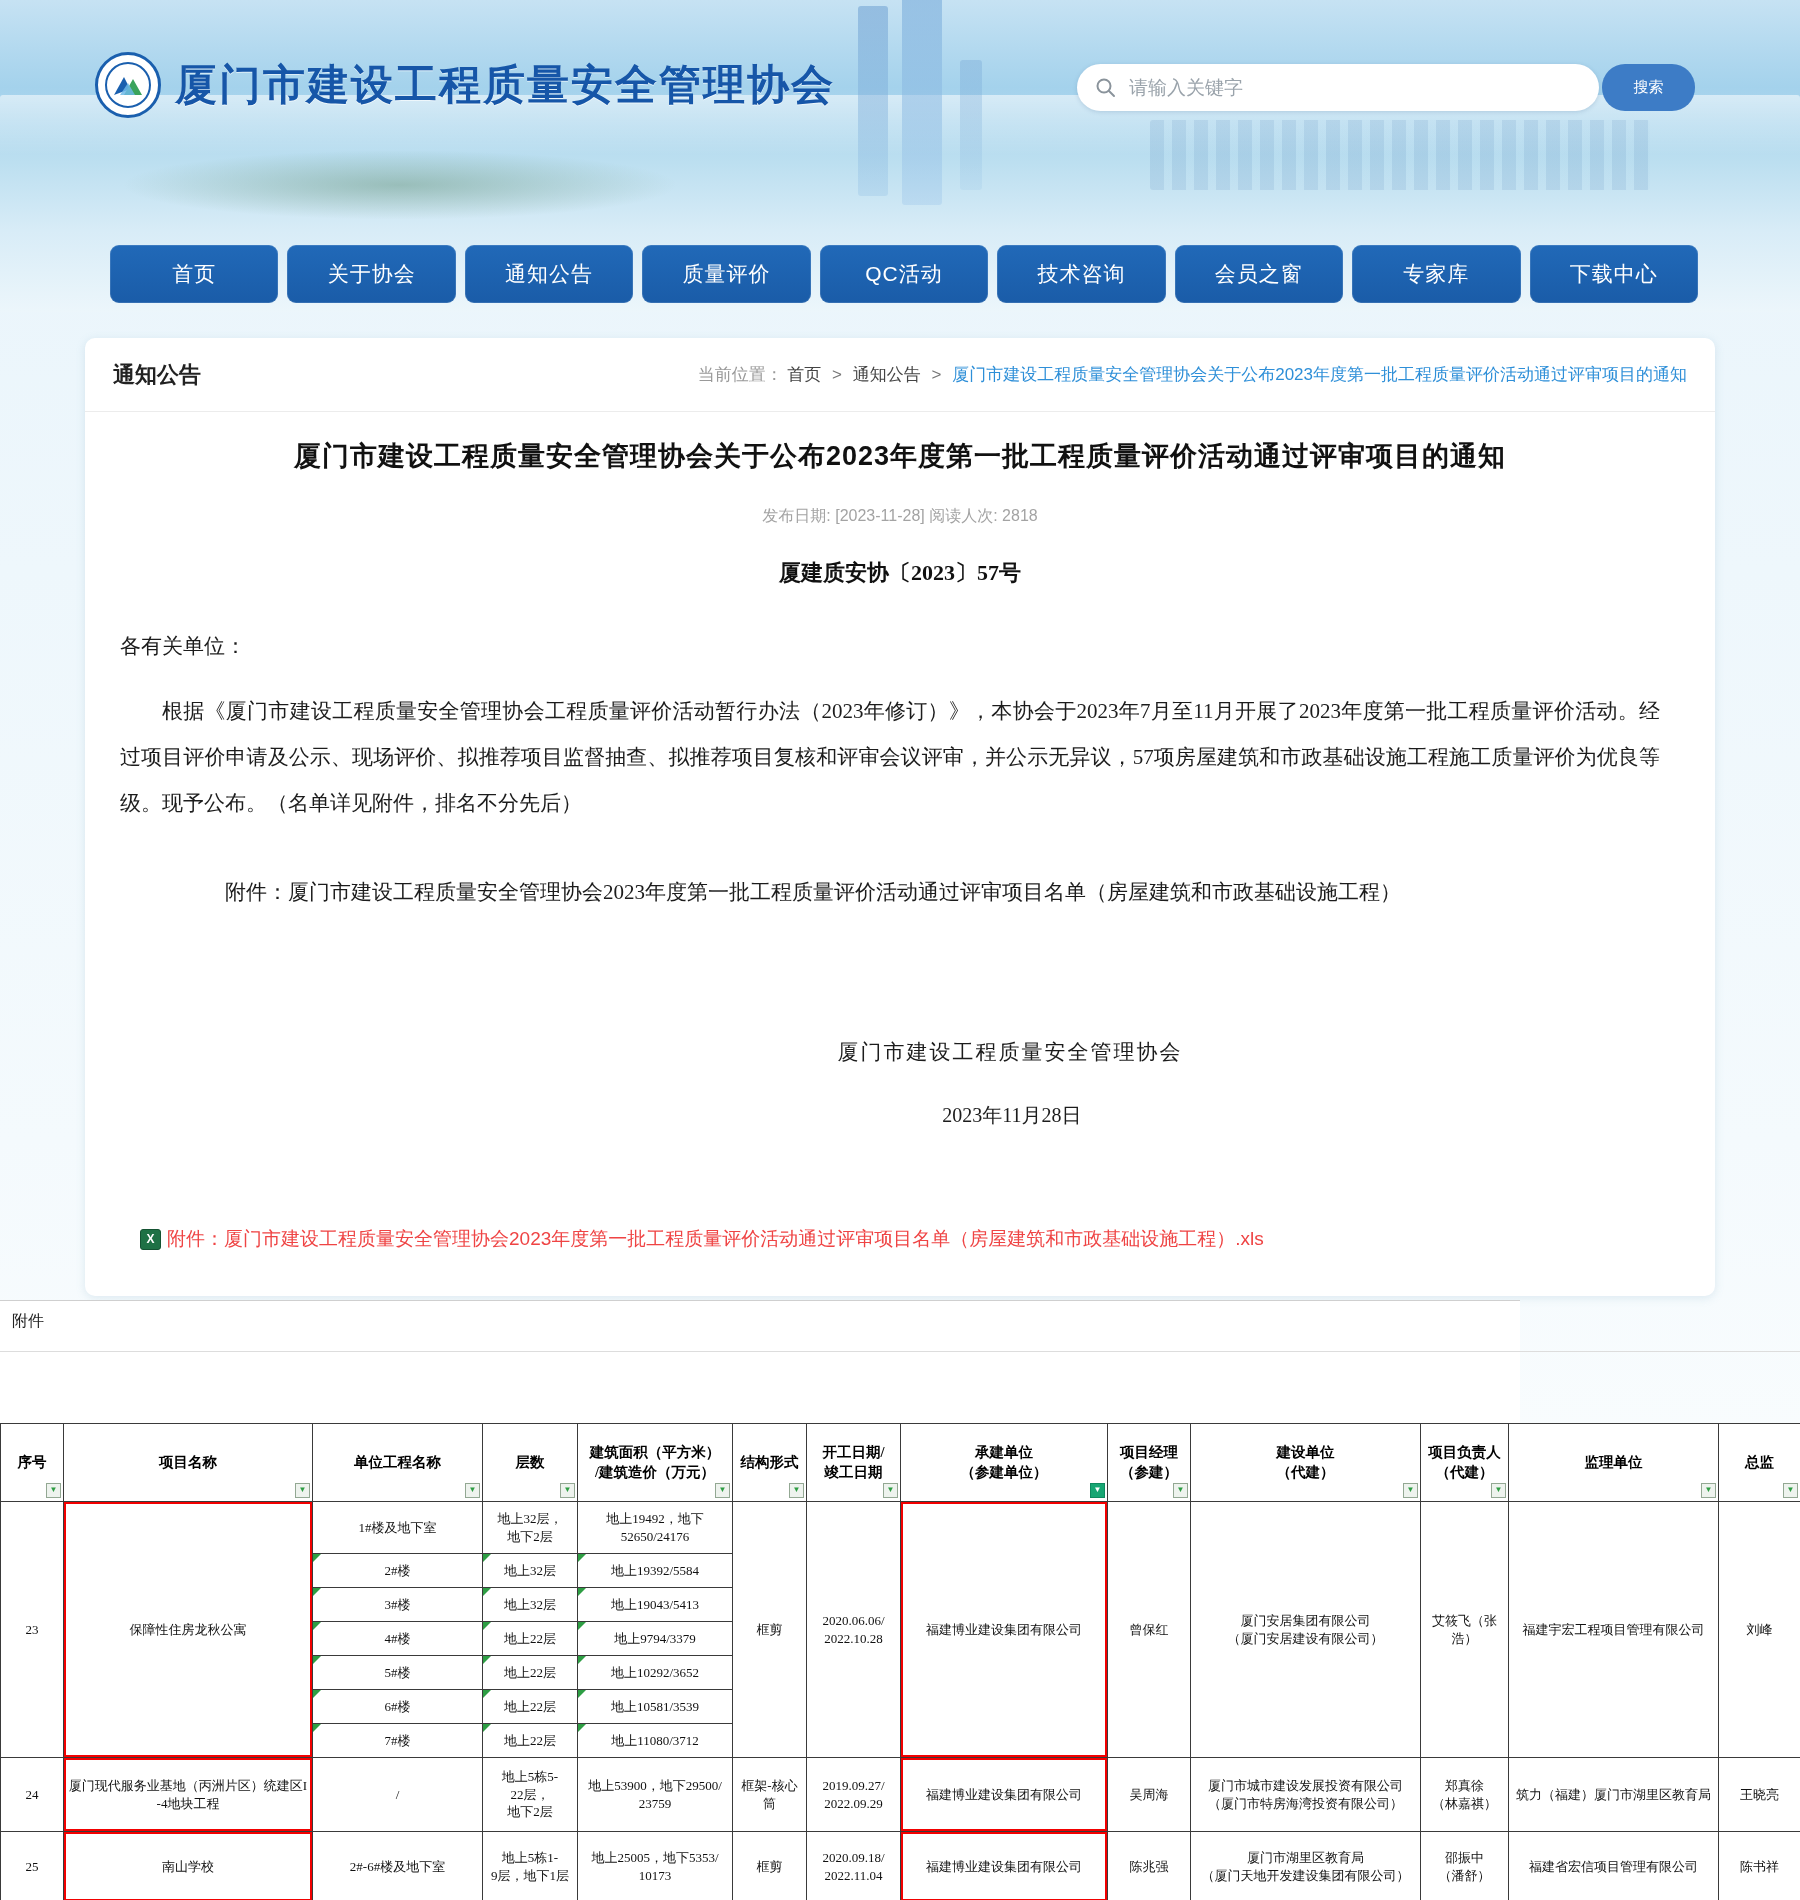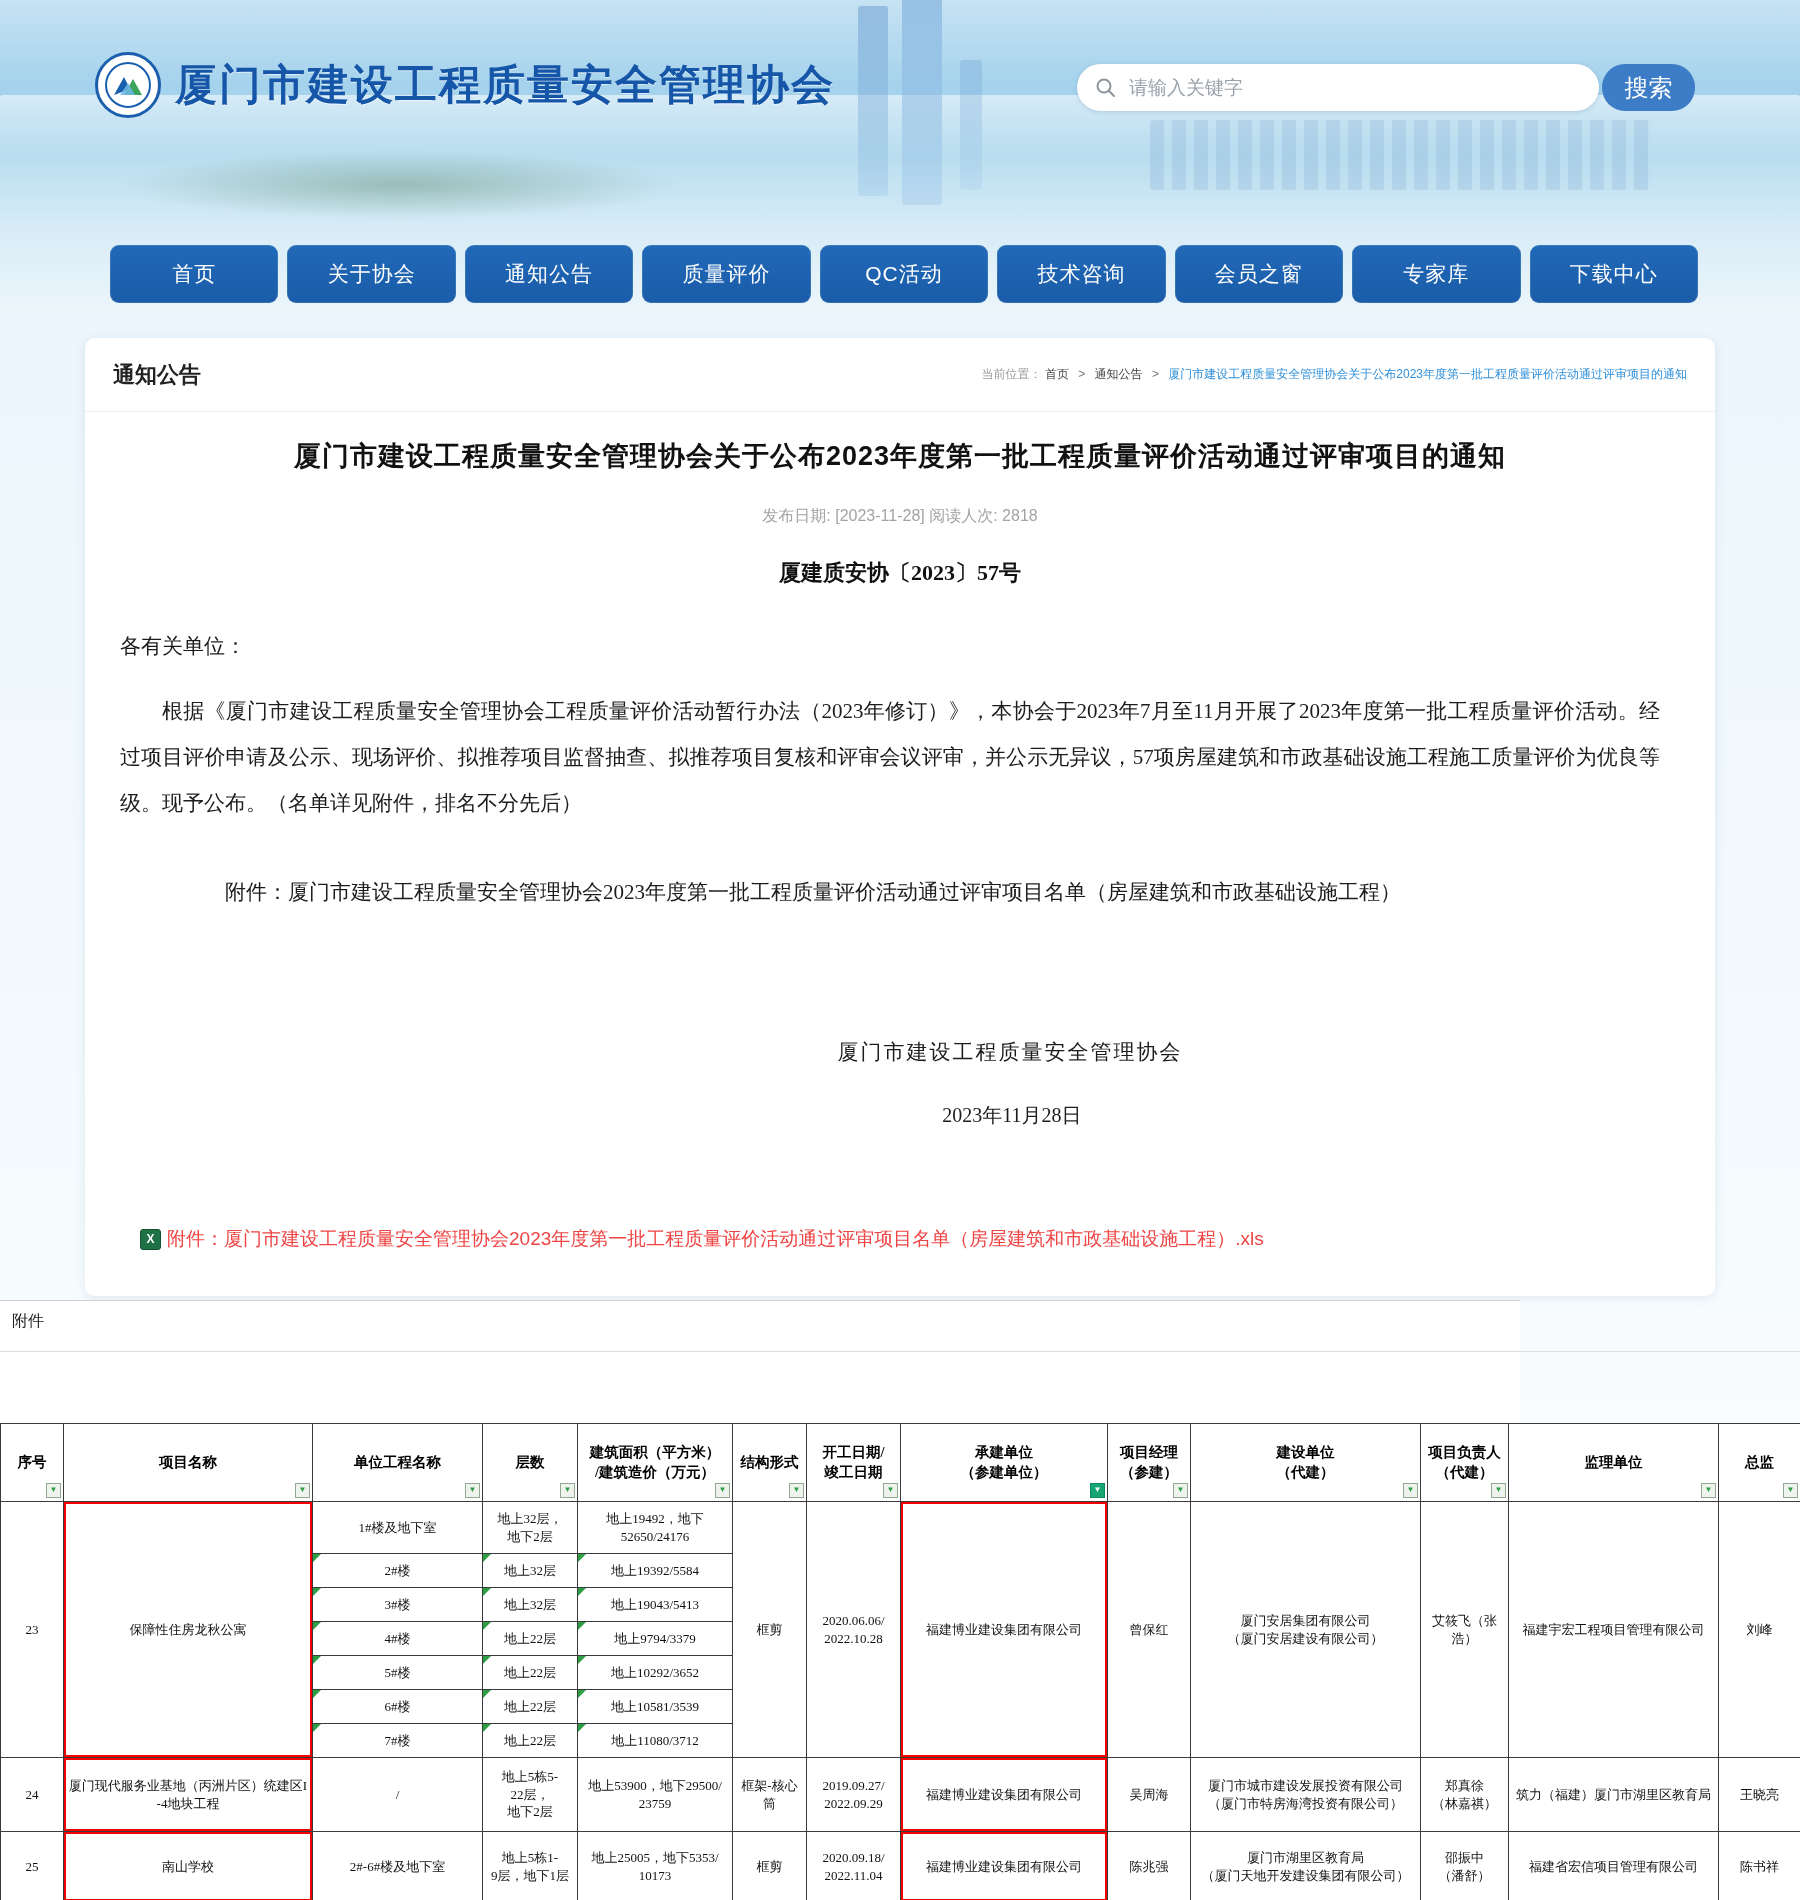--- a/index.html
+++ b/index.html
@@ -18,31 +18,31 @@
   .bld.b6{left:0;top:95px;width:1800px;height:60px;background:linear-gradient(180deg,rgba(255,255,255,.55),rgba(255,255,255,0));}
 
   .brand{position:absolute;top:52px;left:95px;display:flex;align-items:center;gap:14px;}
   .logo{width:66px;height:66px;border-radius:50%;background:#fff;border:3px solid #1a5fae;display:flex;align-items:center;justify-content:center;box-sizing:border-box;}
   .site-title{font-size:42px;font-weight:bold;color:#1656a8;letter-spacing:2px;text-shadow:0 1px 0 rgba(255,255,255,.6);}
 
   .search-wrap{position:absolute;top:64px;left:1077px;display:flex;align-items:center;}
   .search-pill{width:522px;height:47px;background:#fff;border-radius:24px;display:flex;align-items:center;padding:0 18px;box-sizing:border-box;box-shadow:0 1px 4px rgba(80,120,160,.25);}
   .search-pill input{border:none;outline:none;flex:1;font-size:19px;color:#c2410c;margin-left:10px;font-family:inherit;background:transparent;}
   .search-pill input::placeholder{color:#9aa3ab;}
-  .search-btn{margin-left:3px;width:93px;height:47px;border:none;border-radius:23px;background:#3d7cc6;color:#fff;font-size:24px;cursor:pointer;font-family:inherit;}
+  .search-btn{margin-left:3px;width:93px;height:47px;border:none;border-radius:23px;background:#3d7cc6;color:#fff;font-size:15px;cursor:pointer;font-family:inherit;}
 
   
   .nav{position:absolute;top:245px;left:110px;width:1588px;display:flex;gap:9px;}
   .nav-btn{flex:1;height:58px;background:linear-gradient(180deg,#2169b8,#1a5ca8);border-radius:9px;color:#fff;font-size:21px;display:flex;align-items:center;justify-content:center;letter-spacing:1px;cursor:pointer;box-shadow:inset 0 0 0 1px rgba(255,255,255,.12);}
 
   
   .card{position:absolute;top:338px;left:85px;width:1630px;height:958px;background:#fff;border-radius:10px;box-shadow:0 2px 10px rgba(100,150,180,.18);}
   .card-head{position:absolute;top:0;left:0;right:0;height:74px;display:flex;align-items:center;justify-content:space-between;padding:0 28px;box-sizing:border-box;border-bottom:1px solid #ececec;}
   .sec-title{font-size:22px;color:#222;font-weight:600;}
-  .crumb{font-size:12px;color:#555;white-space:nowrap;margin-left:8px;}
+  .crumb{font-size:17px;color:#555;white-space:nowrap;margin-left:8px;}
   .crumb .dim{color:#999;}
   .crumb a{color:#444;text-decoration:none;cursor:pointer;}
   .crumb .sep{color:#777;margin:0 6px;}
   .crumb .cur{color:#2e8fd8;cursor:pointer;}
 
   .art-title{position:absolute;top:100px;left:0;width:100%;text-align:center;font-size:27px;font-weight:bold;color:#111;letter-spacing:1px;}
   .art-meta{position:absolute;top:168px;left:0;width:100%;text-align:center;font-size:16px;color:#a3a3a3;}
   .doc-num{position:absolute;top:220px;left:0;width:100%;text-align:center;font-size:22px;font-weight:bold;color:#111;font-family:"Liberation Serif","DejaVu Serif",serif;}
 
   .doc-body{font-family:"Liberation Serif","DejaVu Serif",serif;color:#1c1c1c;}

